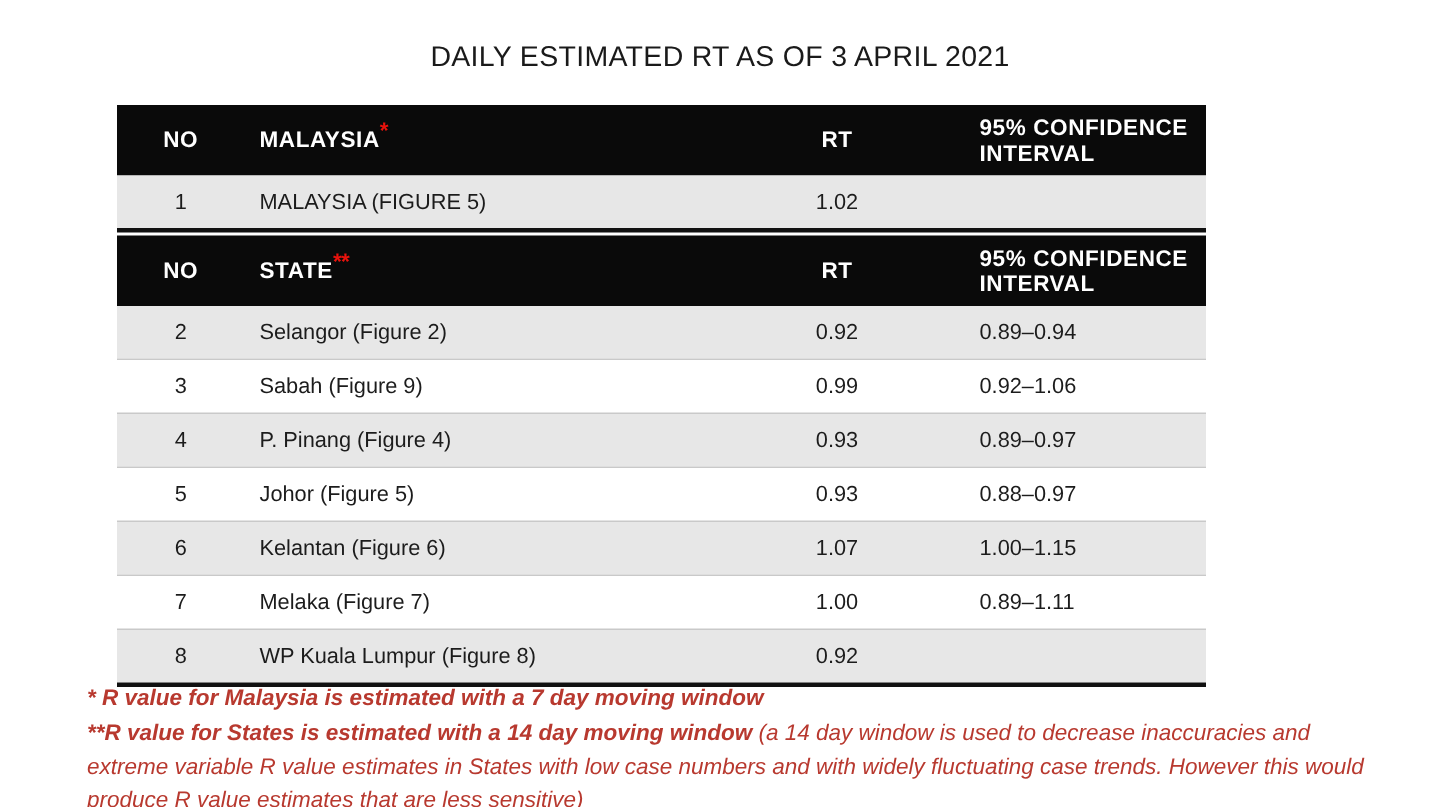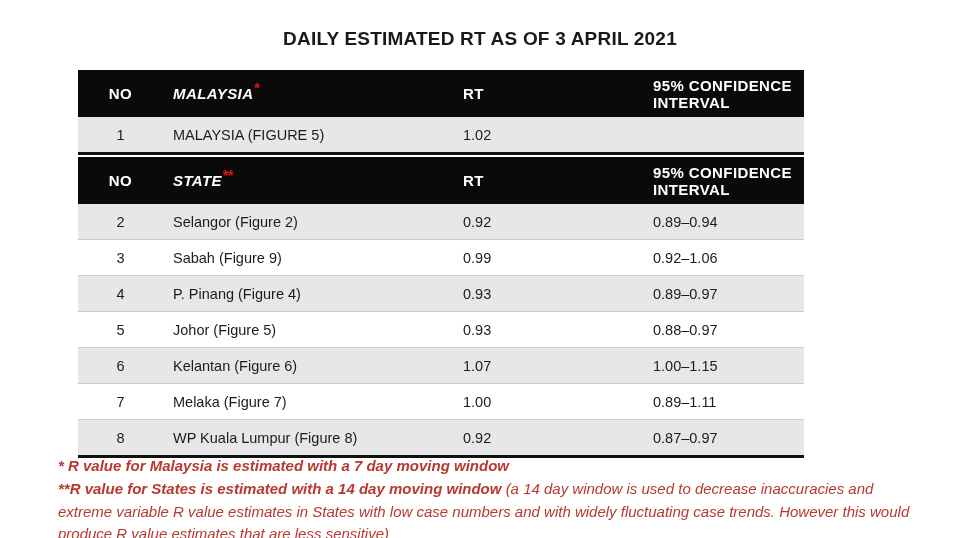--- a/index.html
+++ b/index.html
@@ -21,21 +21,21 @@
   }
 
   
   .title {
     position: absolute;
     left: 0;
     top: 28px;
     width: 960px;
     text-align: center;
     font-size: 19px;
-    font-weight: bold;
+    font-weight: normal;
     letter-spacing: 0.2px;
     color: #1a1a1a;
   }
 
   
   .table-block {
     position: absolute;
     left: 78px;
     width: 726px;
   }
@@ -72,28 +72,28 @@
   .c-name {
     width: 300px;
     flex: 0 0 300px;
     padding-left: 10px;
     box-sizing: border-box;
     text-align: left;
   }
   .c-rt {
     width: 190px;
     flex: 0 0 190px;
-    text-align: left;
+    text-align: center;
   }
   .c-ci {
     flex: 1 1 auto;
     text-align: left;
   }
 
-  .row.header .c-name { padding-left: 10px; font-style: italic; }
+  .row.header .c-name { padding-left: 10px; }
 
   .asterisk {
     color: #e8120c;
     font-weight: bold;
     font-size: 15px;
     vertical-align: super;
     line-height: 0;
     letter-spacing: -0.5px;
   }
 
@@ -201,21 +201,20 @@
       <div class="c-name">Melaka (Figure 7)</div>
       <div class="c-rt">1.00</div>
       <div class="c-ci">0.89–1.11</div>
     </div>
     <div class="rule-thin"></div>
 
     <div class="row data odd">
       <div class="c-no">8</div>
       <div class="c-name">WP Kuala Lumpur (Figure 8)</div>
       <div class="c-rt">0.92</div>
-      <div class="c-ci">0.87–0.97</div>
     </div>
 
     <div class="rule-thick"></div>
   </div>
 
   <div class="footnotes">
     <div class="fn-strong">*  R value for Malaysia is estimated with a 7 day moving window</div>
     <div><span class="fn-strong">**R value for States is estimated with a 14 day moving window </span><span class="fn-light">(a 14 day window is used to decrease inaccuracies and extreme variable R value estimates in States with low case numbers and with widely fluctuating case trends. However this would produce R value estimates that are less sensitive)</span></div>
   </div>
 

